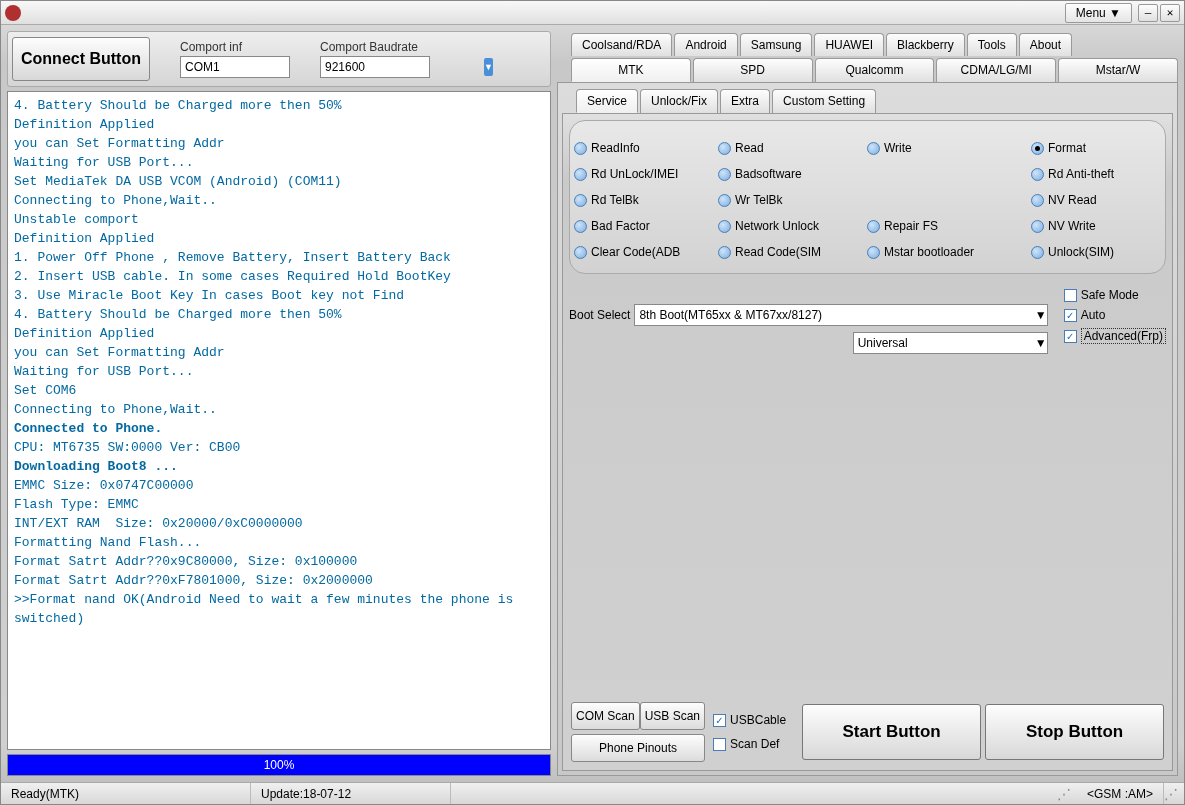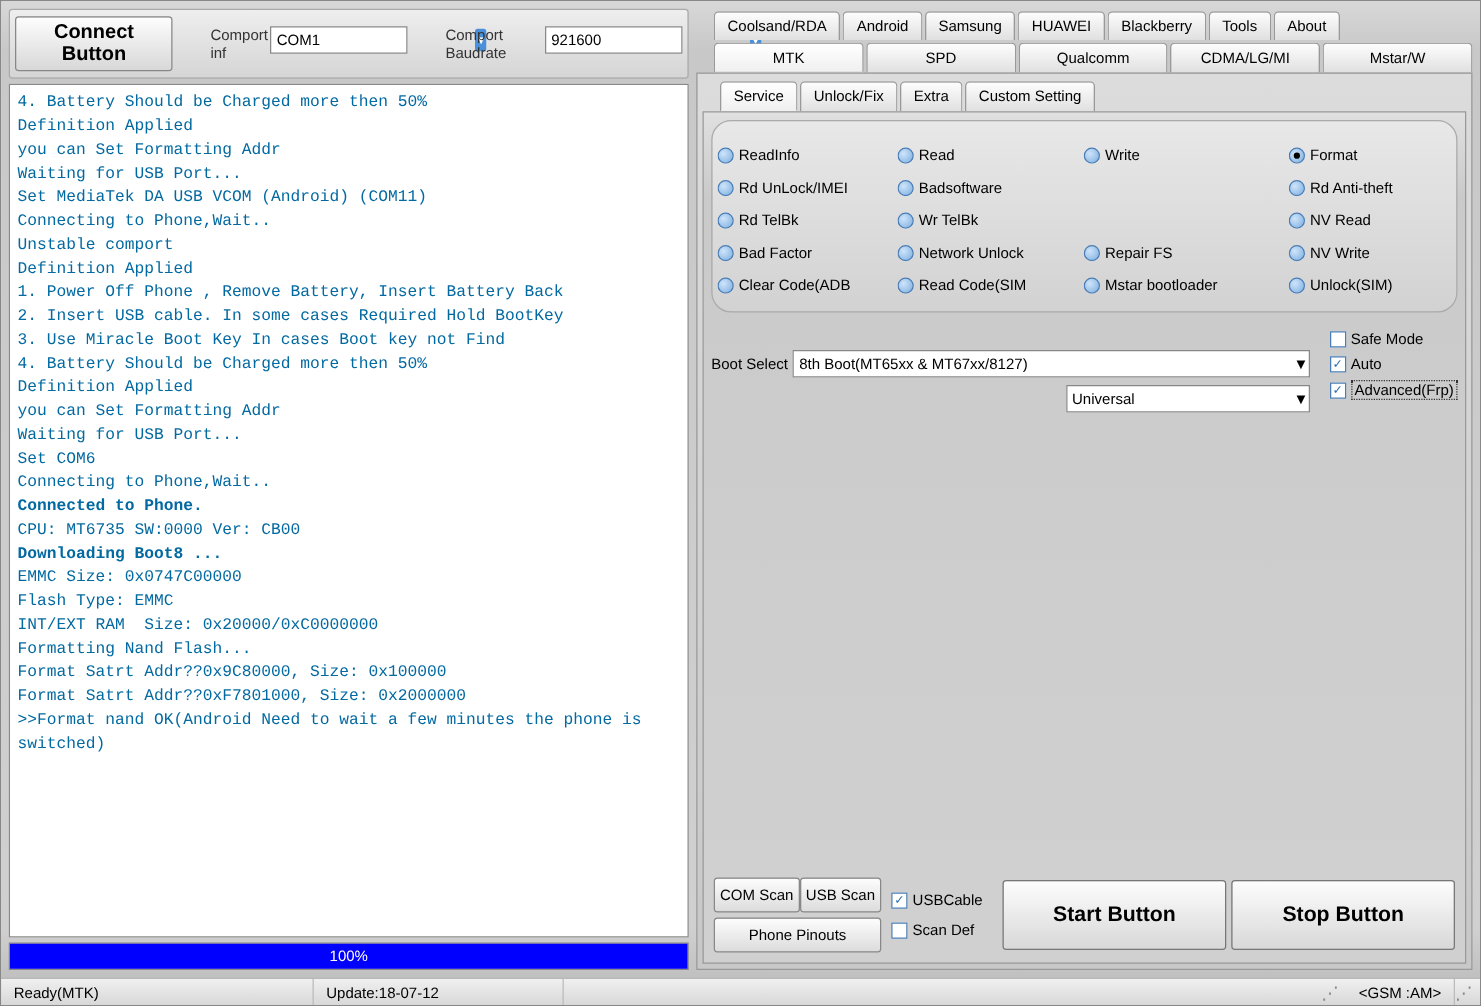--- a/index.html
+++ b/index.html
@@ -89,21 +89,21 @@
 .connect-btn {
   font-size: 16px;
   font-weight: bold;
   height: 44px;
   padding: 0 8px;
   background: linear-gradient(to bottom, #fdfdfd, #d8d8d8);
   border: 1px solid #888;
   border-radius: 3px;
   cursor: pointer;
 }
-.combo-group { display: flex; gap: 2px; }
+.combo-group { display: flex; flex-direction: column; gap: 2px; }
 .combo-label { font-size: 12px; color: #333; }
 .combo {
   display: flex;
   align-items: center;
   background: #fff;
   border: 1px solid #888;
   height: 22px;
   width: 110px;
 }
 .combo input {
@@ -346,20 +346,27 @@
   display:flex;
   justify-content:flex-end;
   margin-top:6px;
 }
 .sel-row2 .sel-box { flex:none; width:195px; }
 </style>
 </head>
 <body>
 
 <div class="window">
+  <div class="titlebar">
+    <div class="app-icon"></div>
+    <div class="titlebar-spacer"></div>
+    <button class="menu-btn">Menu ▼</button>
+    <div class="winbtn">—</div>
+    <div class="winbtn">✕</div>
+  </div>
 
   <div class="main-area">
 
     <div class="left-panel">
       <div class="top-controls">
         <button class="connect-btn">Connect Button</button>
         <div class="combo-group">
           <span class="combo-label">Comport inf</span>
           <div class="combo">
             <input value="COM1" style="">

